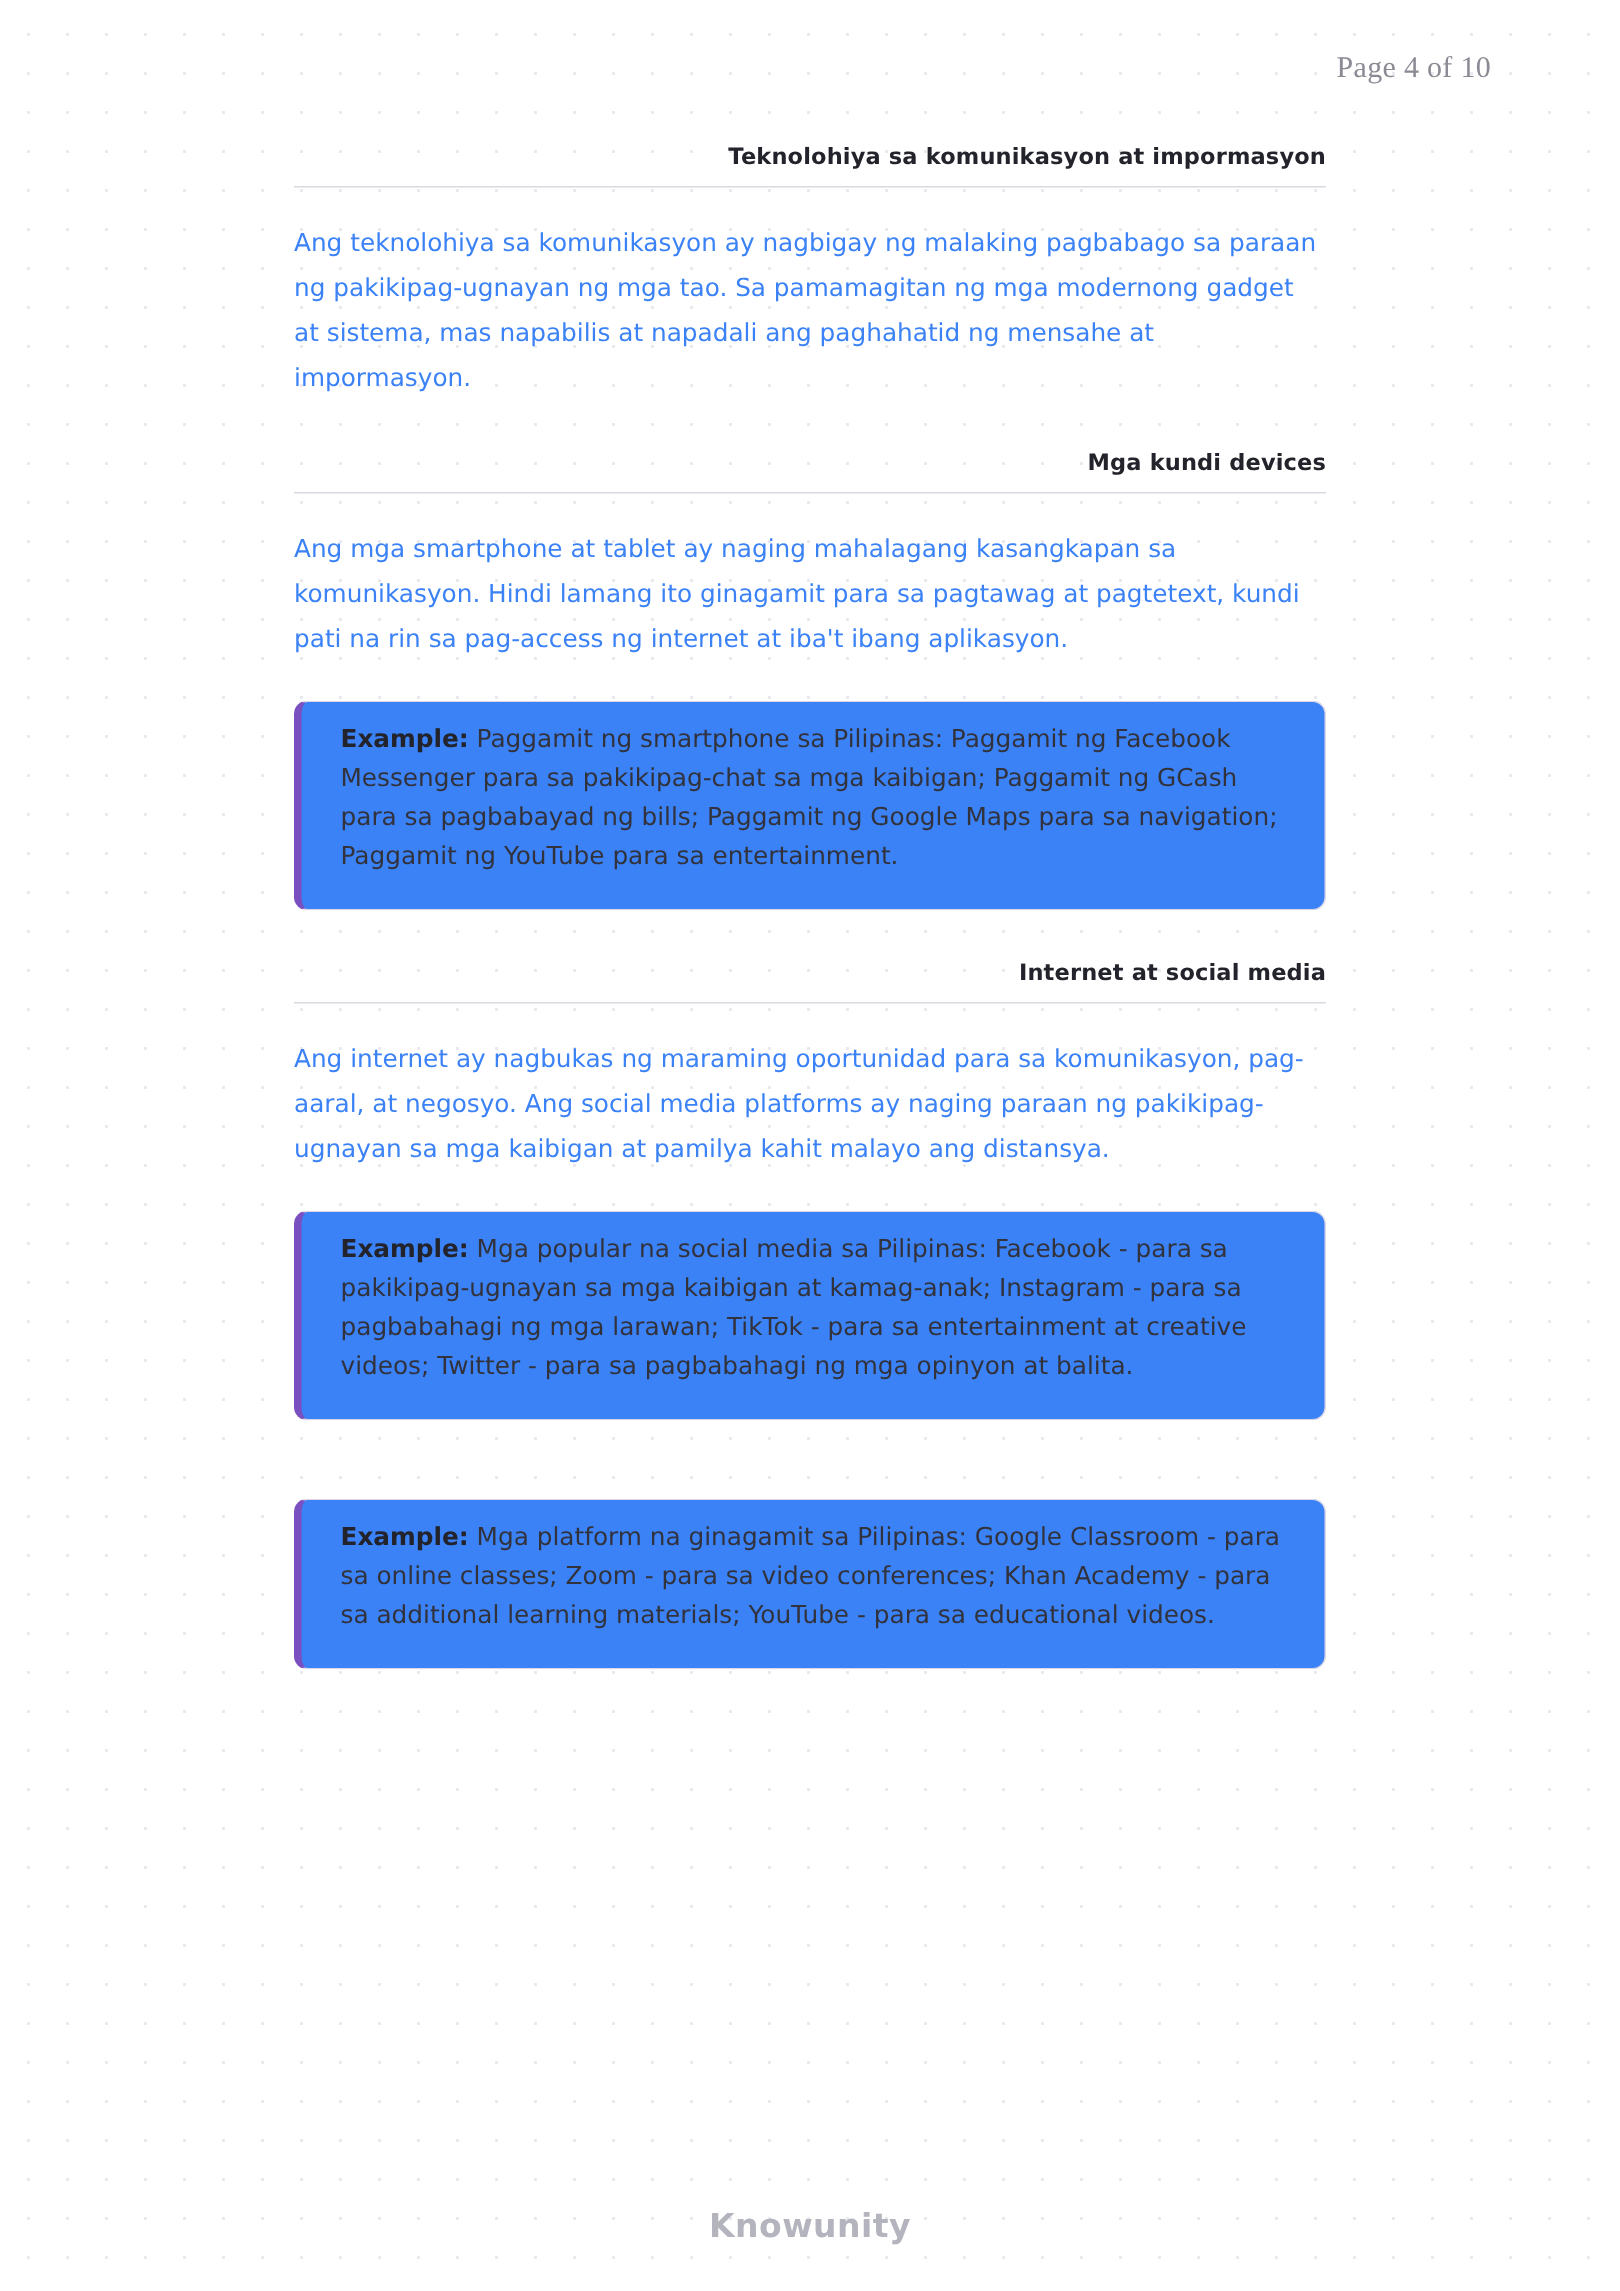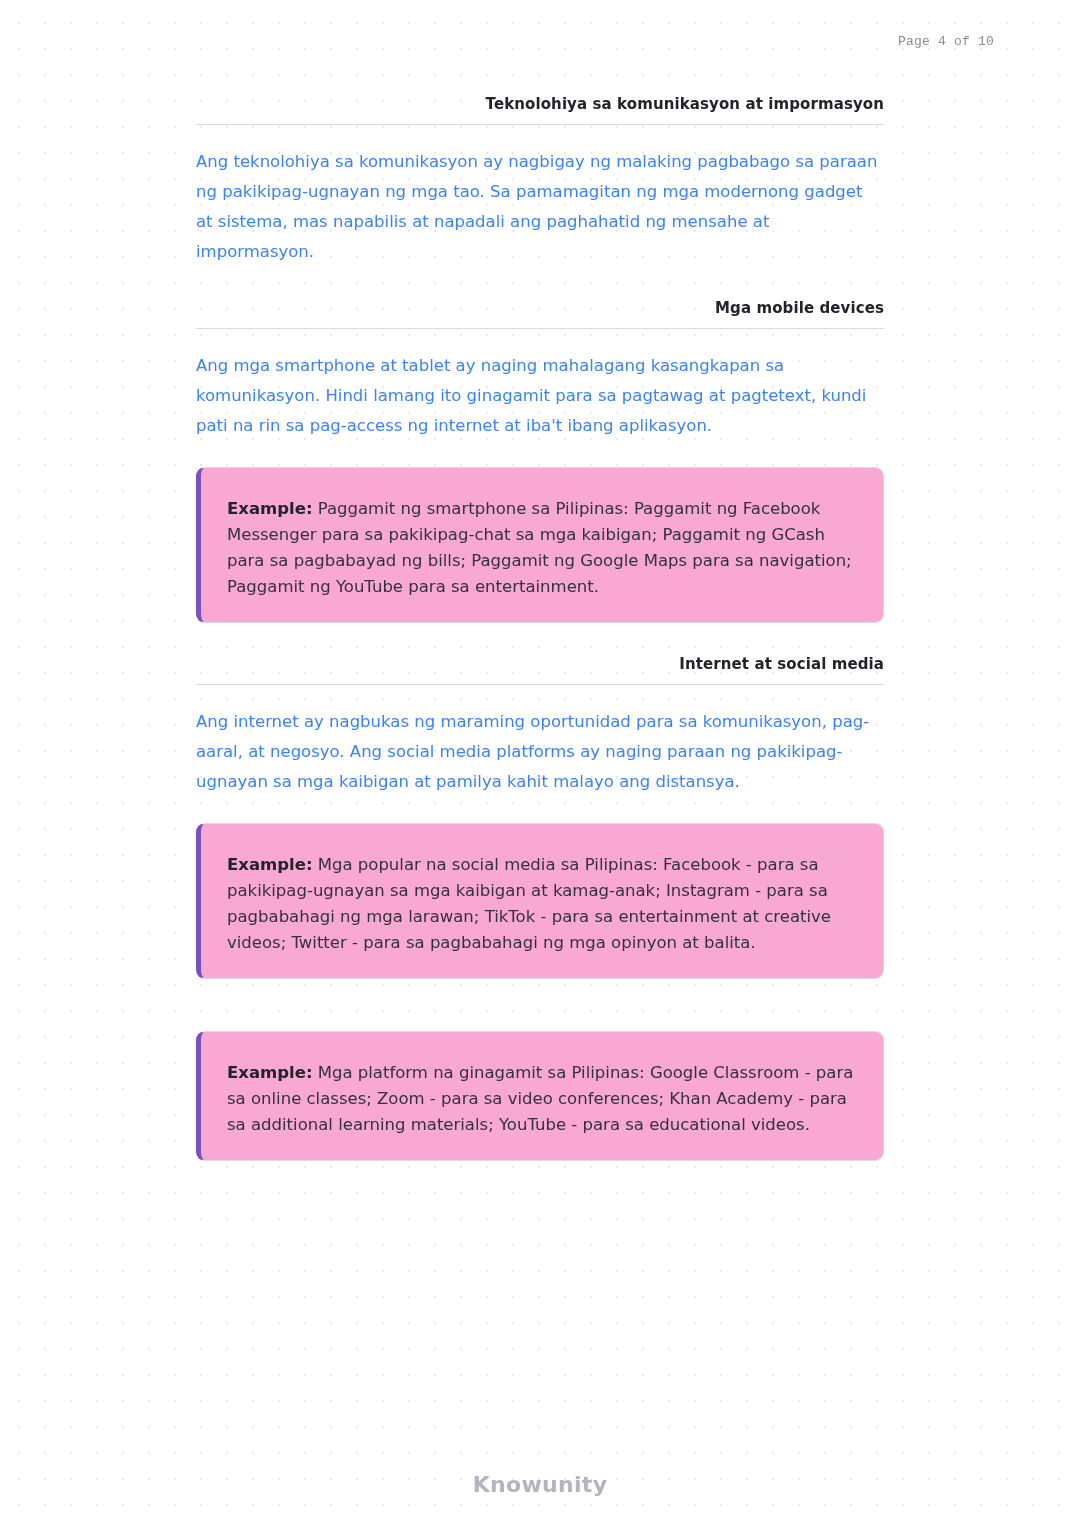--- a/index.html
+++ b/index.html
@@ -26,22 +26,22 @@
   }
   .page-inner {
     position: relative;
     width: 1080px;
     height: 1527px;
   }
   .page-number {
     position: absolute;
     top: 34px;
     right: 86px;
-    font-family: Liberation Mono, monospace;
-    font-size: 13px;
+    font-family: Liberation Serif, serif;
+    font-size: 20px;
     color: #8b8b95;
     letter-spacing: 0.2px;
   }
   .content {
     position: absolute;
     left: 196px;
     top: 95px;
     width: 688px;
   }
   h2.section-heading {
@@ -61,22 +61,22 @@
     margin: 22px 0 0 0;
     font-weight: 400;
   }
   .block-gap-lg { height: 32px; }
   .block-gap-md { height: 26px; }
   .example-box {
     margin-top: 26px;
     border: 1px solid #ddd8e8;
     border-left: 5px solid #7a4fc0;
     border-radius: 9px;
-    background: #f9a8d4;
-    padding: 28px 26px 22px 26px;
+    background: #3b82f6;
+    padding: 12px 26px 22px 26px;
   }
   .example-box p {
     margin: 0;
     font-size: 16.5px;
     line-height: 26px;
     color: #32323c;
   }
   .example-label {
     font-weight: bold;
     color: #23232b;
@@ -101,21 +101,21 @@
 
   <div class="page-number">Page 4 of 10</div>
 
   <div class="content">
 
     <h2 class="section-heading">Teknolohiya sa komunikasyon at impormasyon</h2>
     <p class="body-text">Ang teknolohiya sa komunikasyon ay nagbigay ng malaking pagbabago sa paraan ng pakikipag-ugnayan ng mga tao. Sa pamamagitan ng mga modernong gadget at sistema, mas napabilis at napadali ang paghahatid ng mensahe at impormasyon.</p>
 
     <div class="block-gap-lg"></div>
 
-    <h2 class="section-heading">Mga mobile devices</h2>
+    <h2 class="section-heading">Mga kundi devices</h2>
     <p class="body-text">Ang mga smartphone at tablet ay naging mahalagang kasangkapan sa komunikasyon. Hindi lamang ito ginagamit para sa pagtawag at pagtetext, kundi pati na rin sa pag-access ng internet at iba't ibang aplikasyon.</p>
     <div class="example-box">
       <p><span class="example-label">Example:</span><span> Paggamit ng smartphone sa Pilipinas: Paggamit ng Facebook Messenger para sa pakikipag-chat sa mga kaibigan; Paggamit ng GCash para sa pagbabayad ng bills; Paggamit ng Google Maps para sa navigation; Paggamit ng YouTube para sa entertainment.</span></p>
     </div>
 
     <div class="block-gap-lg"></div>
 
     <h2 class="section-heading">Internet at social media</h2>
     <p class="body-text">Ang internet ay nagbukas ng maraming oportunidad para sa komunikasyon, pag-aaral, at negosyo. Ang social media platforms ay naging paraan ng pakikipag-ugnayan sa mga kaibigan at pamilya kahit malayo ang distansya.</p>
     <div class="example-box">

